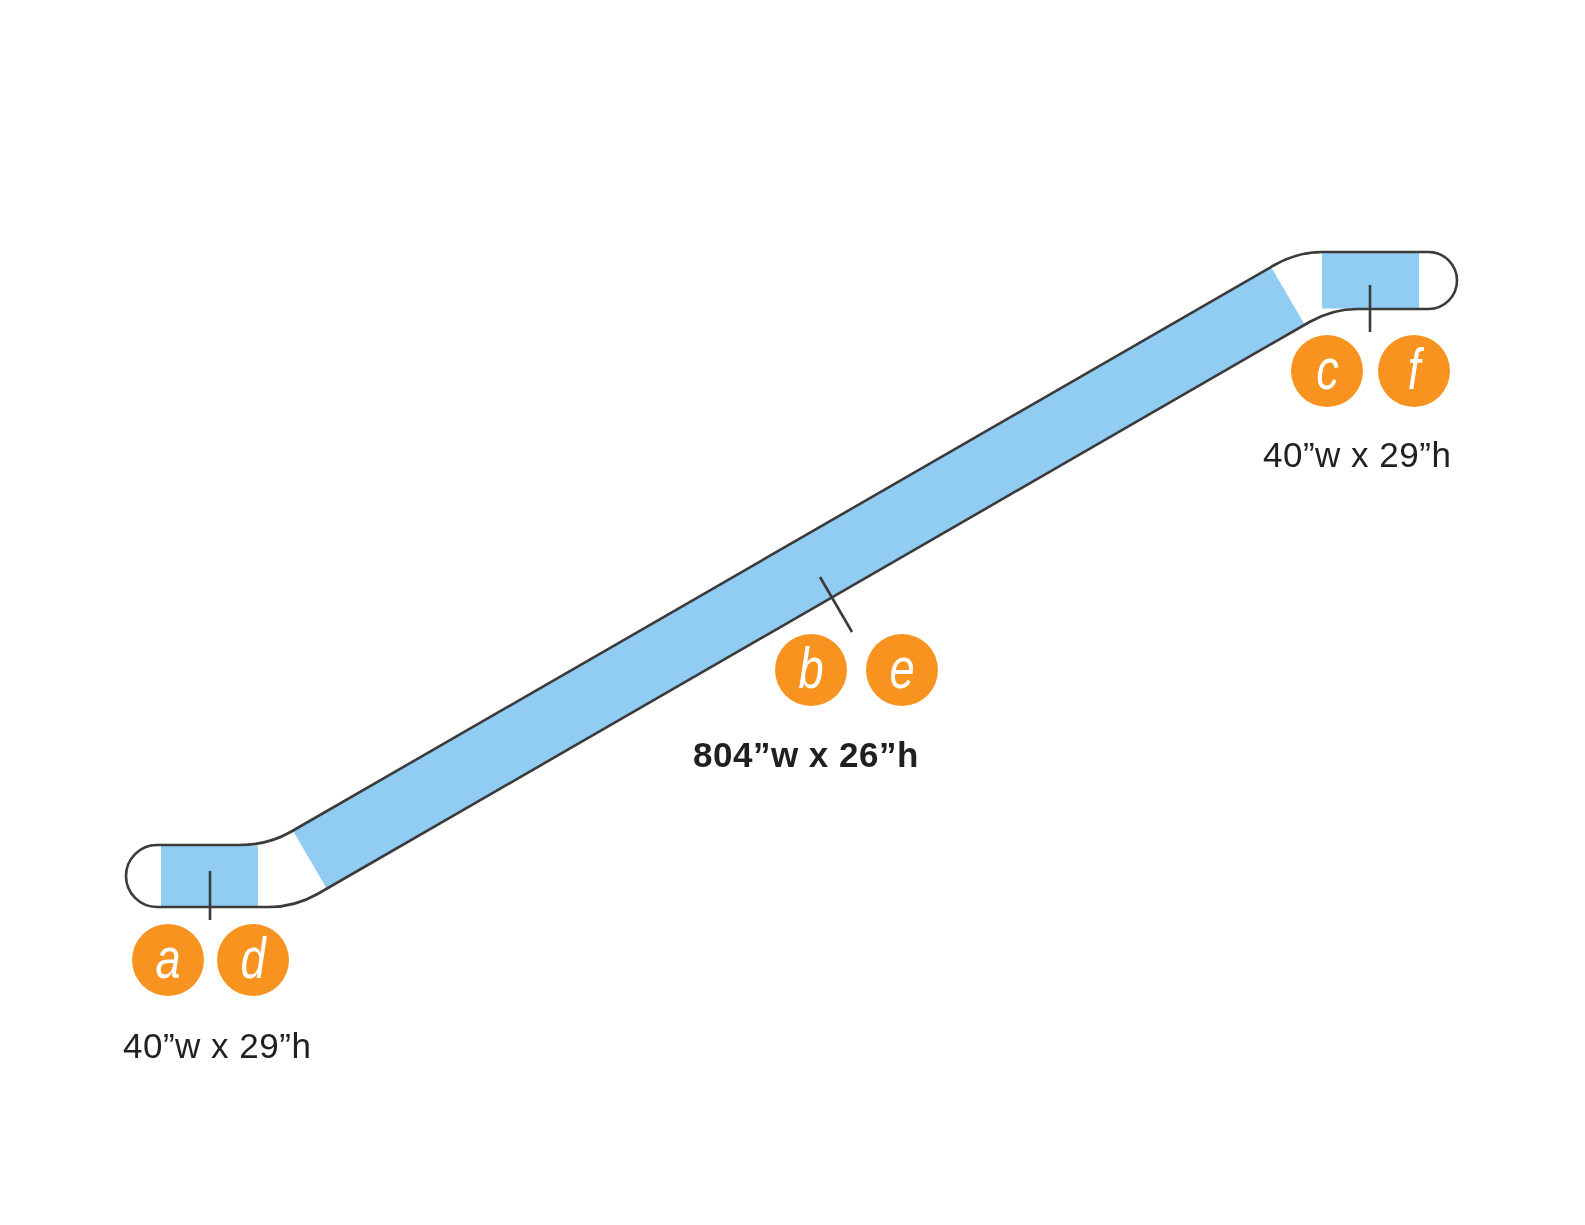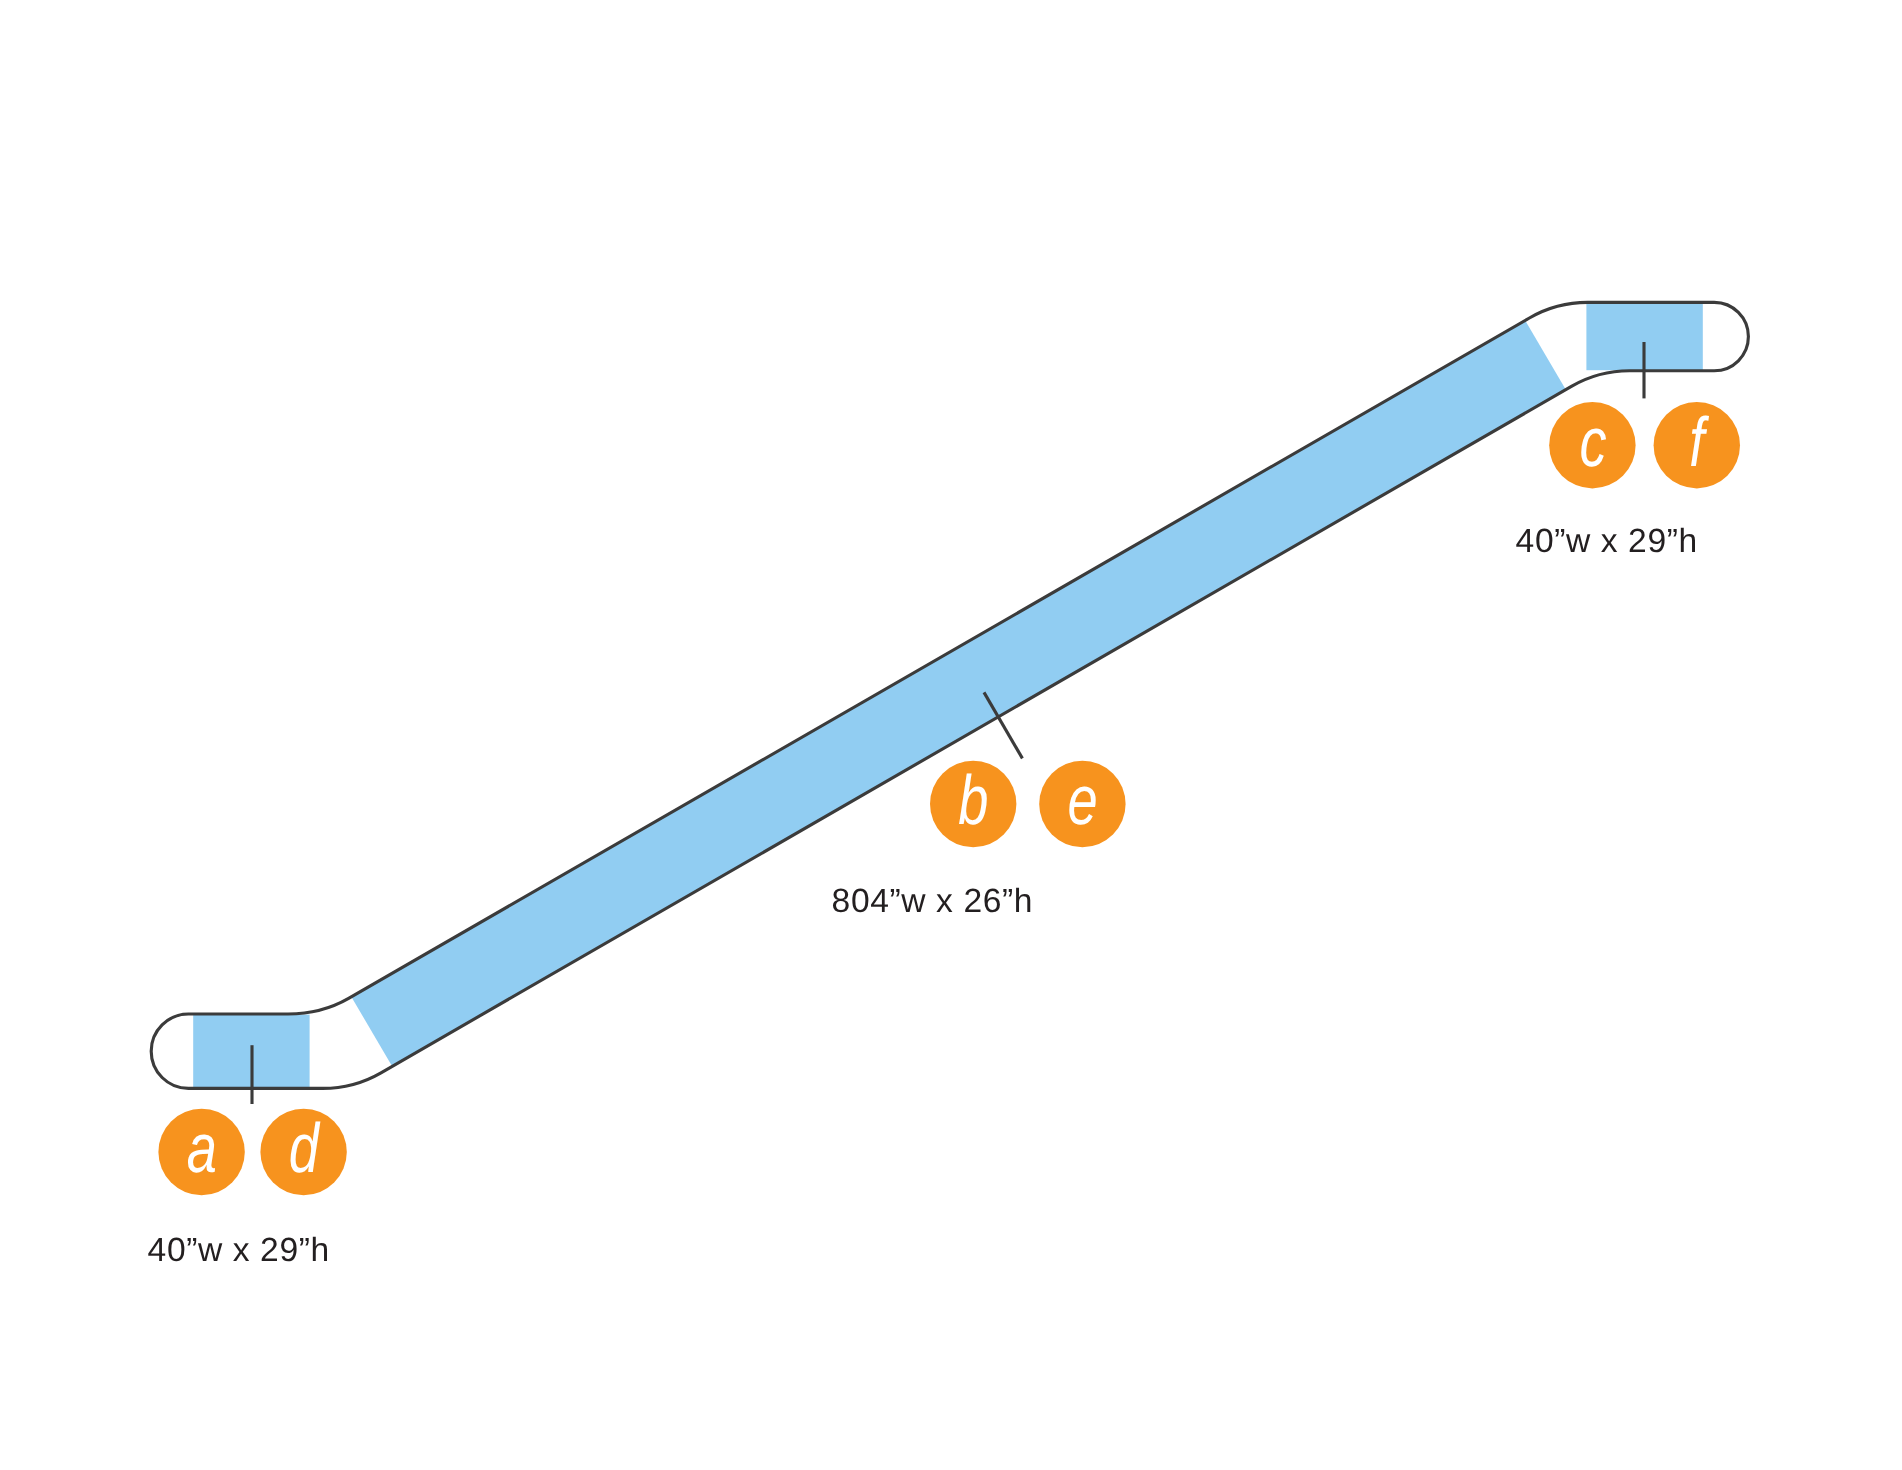--- a/index.html
+++ b/index.html
@@ -34,21 +34,21 @@
     font-weight: 400;
     font-size: 58px;
     line-height: 1;
     color: #ffffff;
     display: inline-block;
     transform: scaleX(0.78);
     padding-bottom: 5px;
   }
   .dim-label {
     position: absolute;
-    font-size: 28px;
+    font-size: 35px;
     line-height: 1;
     letter-spacing: 0.5px;
     white-space: nowrap;
   }
 </style>
 </head>
 <body>
 
 <div id="stage" style="background-color: rgb(255, 255, 255);">
 
@@ -87,17 +87,17 @@
 
   <div class="marker" style="left: 1291px; top: 335px; background-color: rgb(247, 147, 30);">
     <span class="glyph">c</span>
   </div>
   <div class="marker" style="left: 1378px; top: 335px; background-color: rgb(247, 147, 30);">
     <span class="glyph">f</span>
   </div>
 
   <div class="dim-label" style="left: 123px; top: 1028px; color: rgb(35, 31, 32);">40”w x 29”h</div>
 
-  <div class="dim-label" style="left: 693px; top: 737px; color: rgb(35, 31, 32);">804”w x 26”h</div>
+  <div class="dim-label" style="left: 693px; top: 737px; color: rgb(35, 31, 32); font-weight: bold;">804”w x 26”h</div>
 
   <div class="dim-label" style="left: 1263px; top: 437px; color: rgb(35, 31, 32);">40”w x 29”h</div>
 
 </div>
 
 </body></html>

